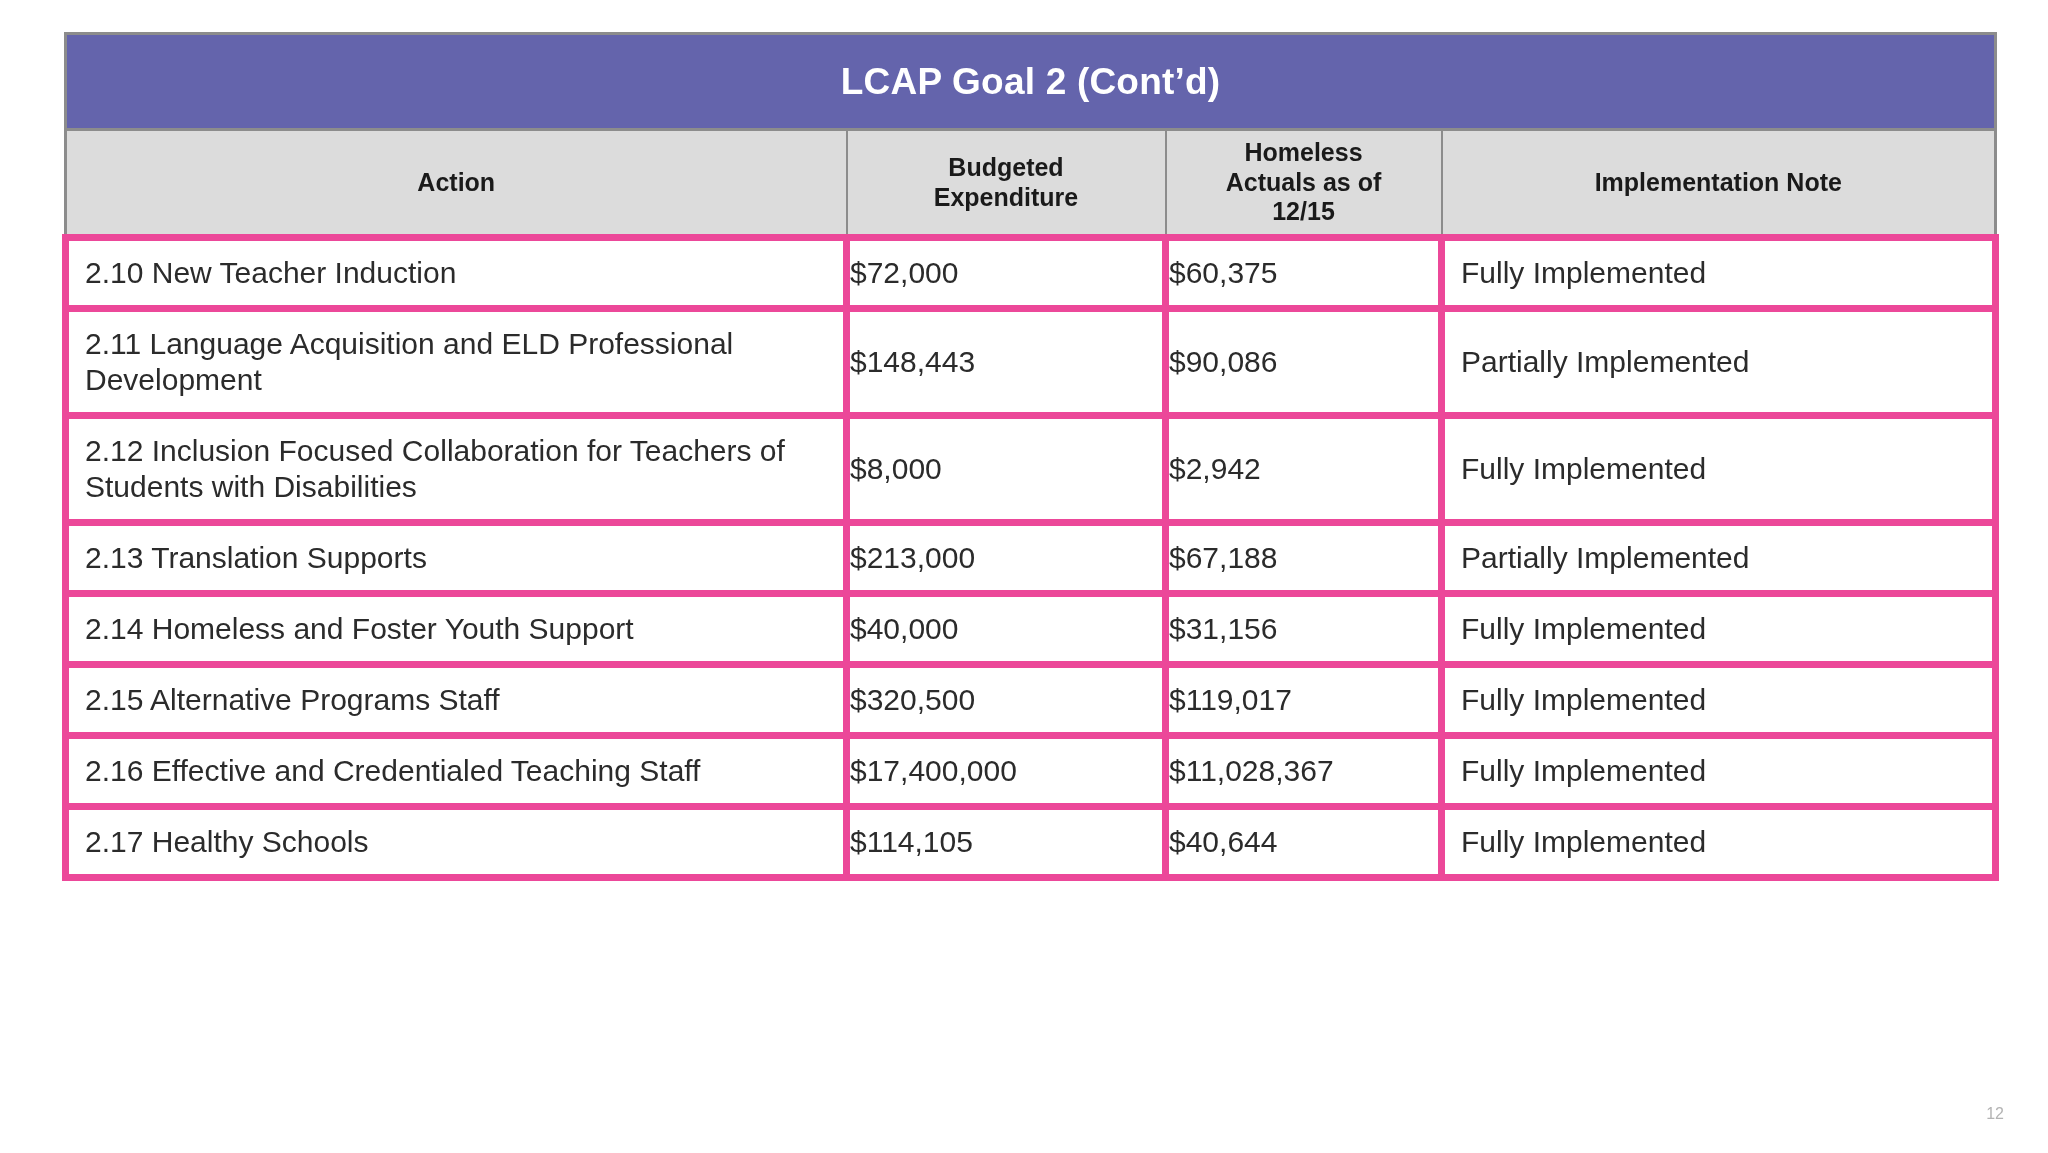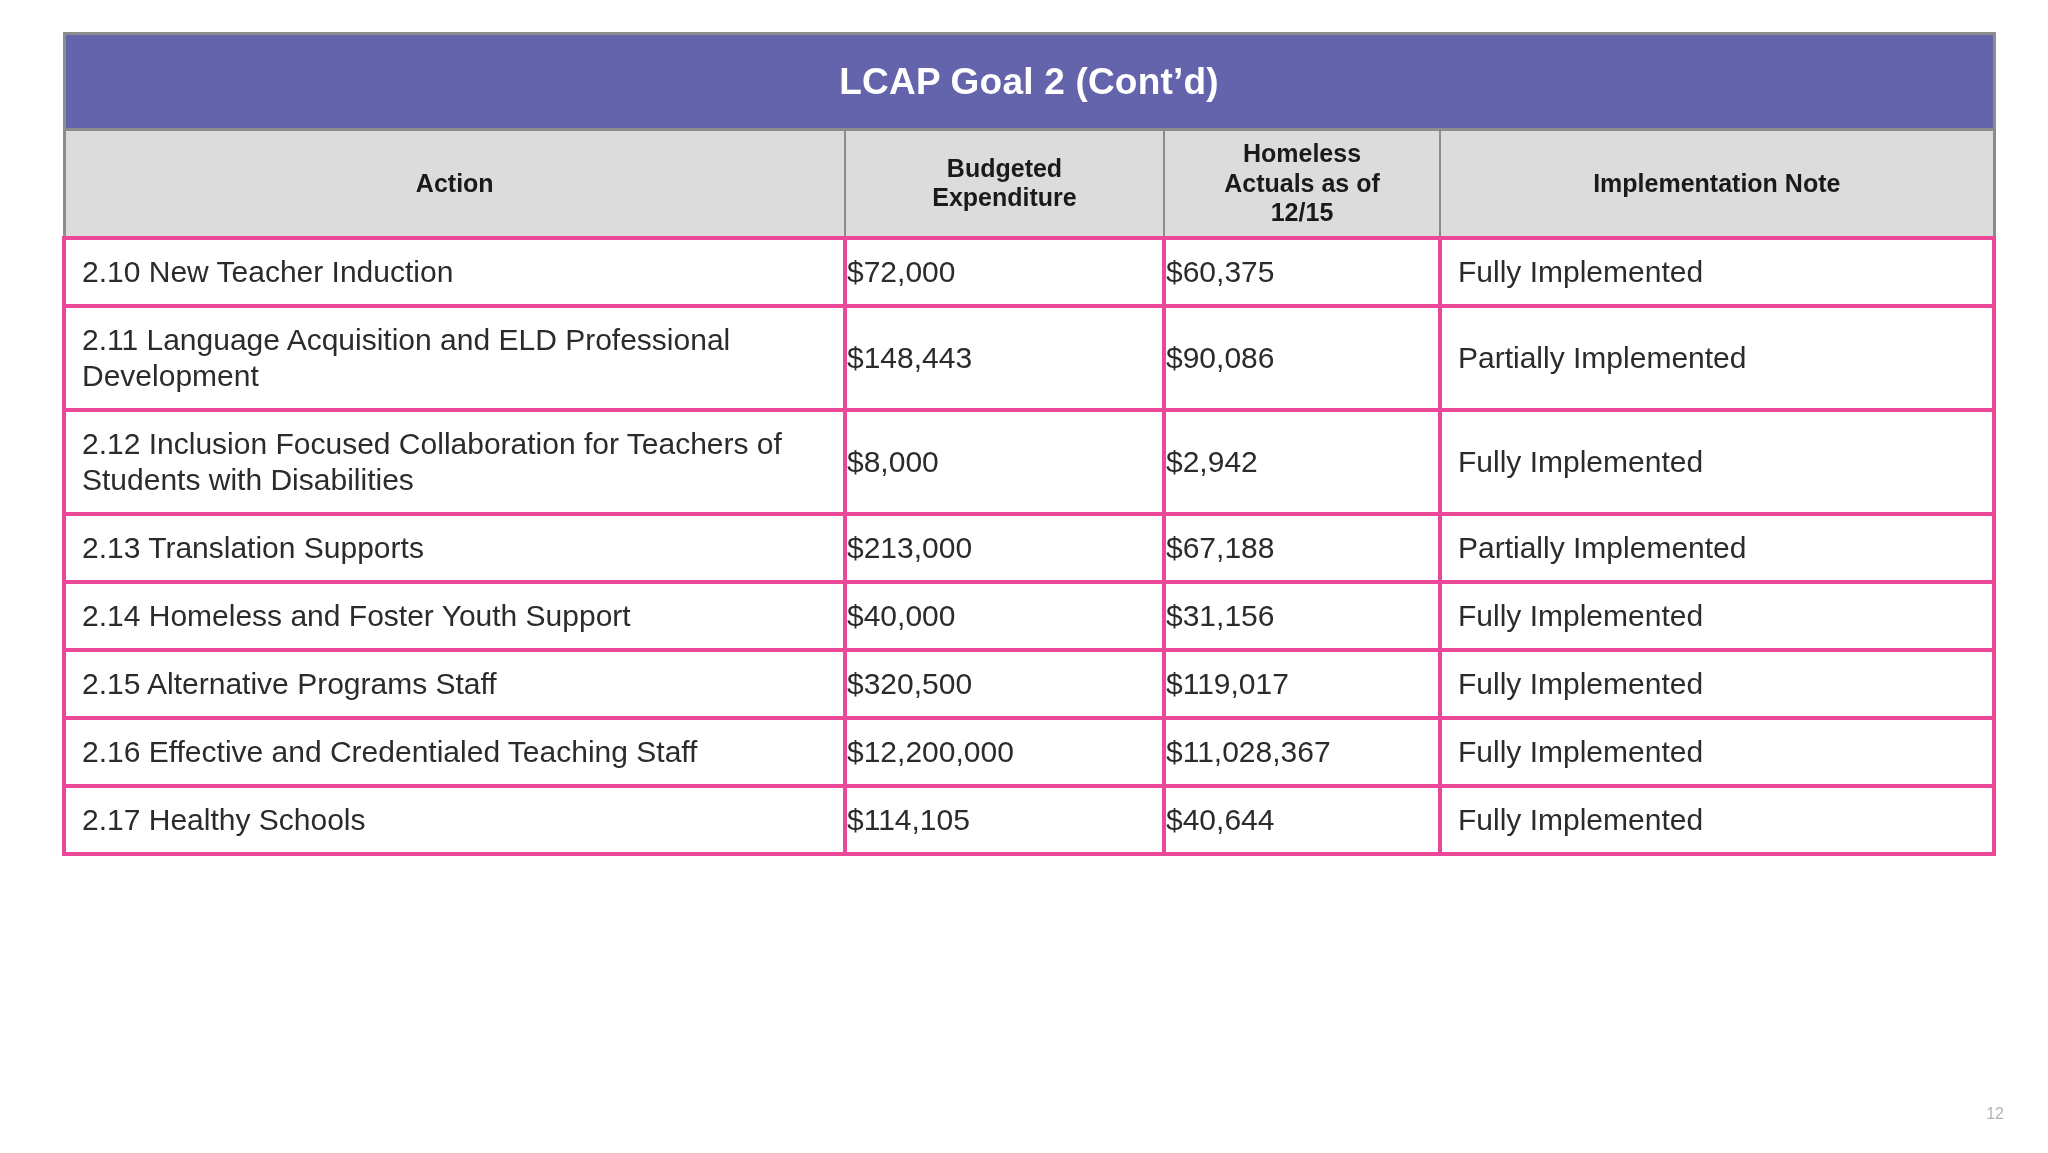--- a/index.html
+++ b/index.html
@@ -62,21 +62,21 @@
     font-size: 25px;
     font-weight: bold;
     line-height: 1.18;
     border: 2px solid #8c8c8c;
     padding: 4px 10px;
     box-sizing: border-box;
   }
 
   
   td.body-cell {
-    border: 4px solid #ec4899;
+    border: 7px solid #ec4899;
     color: #2b2b2b;
     font-size: 30px;
     line-height: 1.2;
     vertical-align: middle;
     padding: 14px 14px 14px 16px;
     background: #ffffff;
     box-sizing: border-box;
   }
   td.body-cell.money {
     padding-left: 0;
@@ -174,21 +174,21 @@
           <td class="body-cell note">Fully Implemented</td>
         </tr>
         <tr>
           <td class="body-cell action">2.15 Alternative Programs Staff</td>
           <td class="body-cell money">$320,500</td>
           <td class="body-cell money">$119,017</td>
           <td class="body-cell note">Fully Implemented</td>
         </tr>
         <tr>
           <td class="body-cell action">2.16 Effective and Credentialed Teaching Staff</td>
-          <td class="body-cell money">$12,200,000</td>
+          <td class="body-cell money">$17,400,000</td>
           <td class="body-cell money">$11,028,367</td>
           <td class="body-cell note">Fully Implemented</td>
         </tr>
         <tr>
           <td class="body-cell action">2.17 Healthy Schools</td>
           <td class="body-cell money">$114,105</td>
           <td class="body-cell money">$40,644</td>
           <td class="body-cell note">Fully Implemented</td>
         </tr>
       </tbody>

